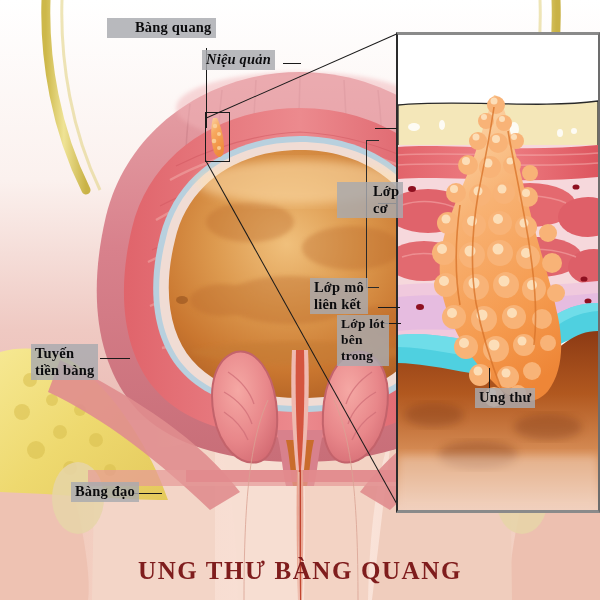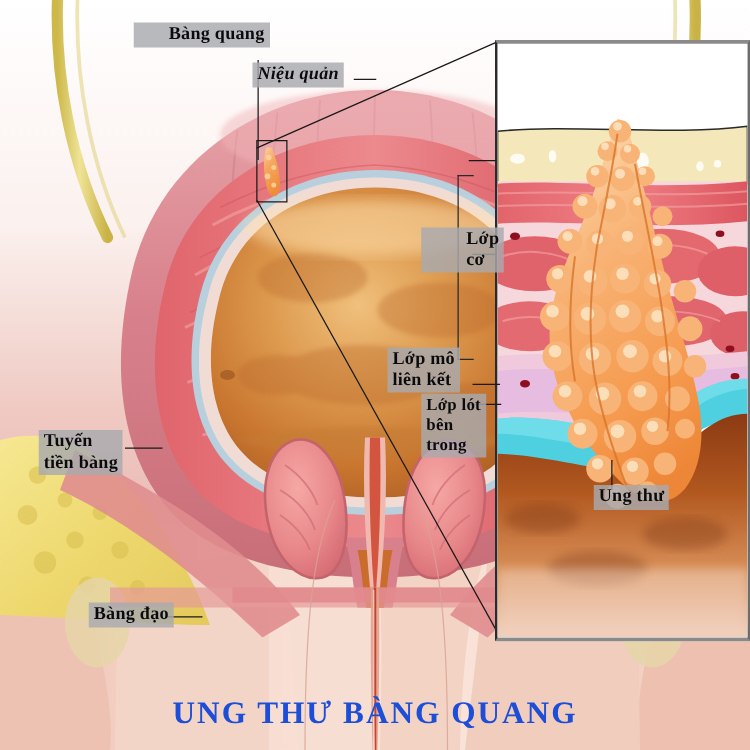--- a/index.html
+++ b/index.html
@@ -40,21 +40,21 @@
   .label.small { font-size: 13.5px; line-height: 16px; }
   .title {
     position: absolute;
     left: 0;
     width: 600px;
     text-align: center;
     font-family: "Liberation Serif", "DejaVu Serif", serif;
     font-weight: bold;
     font-size: 25px;
     letter-spacing: 1.6px;
-    color: #1d4ed8;
+    color: #7f1d1d;
   }
   .leader {
     position: absolute;
     background: #1a1a1a;
   }
   .leader.h { height: 1px; }
   .leader.v { width: 1px; }
   .bracket {
     position: absolute;
     border: 1px solid #2a2a2a;

